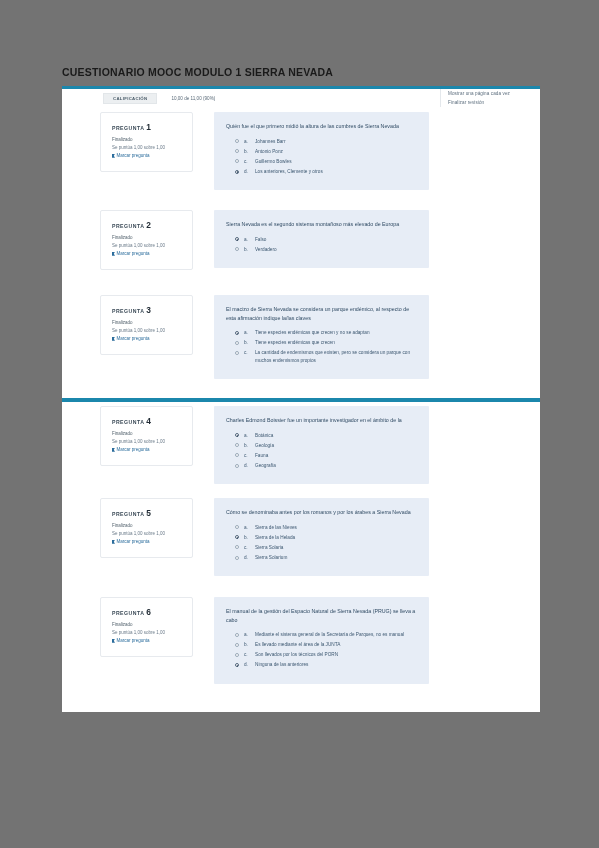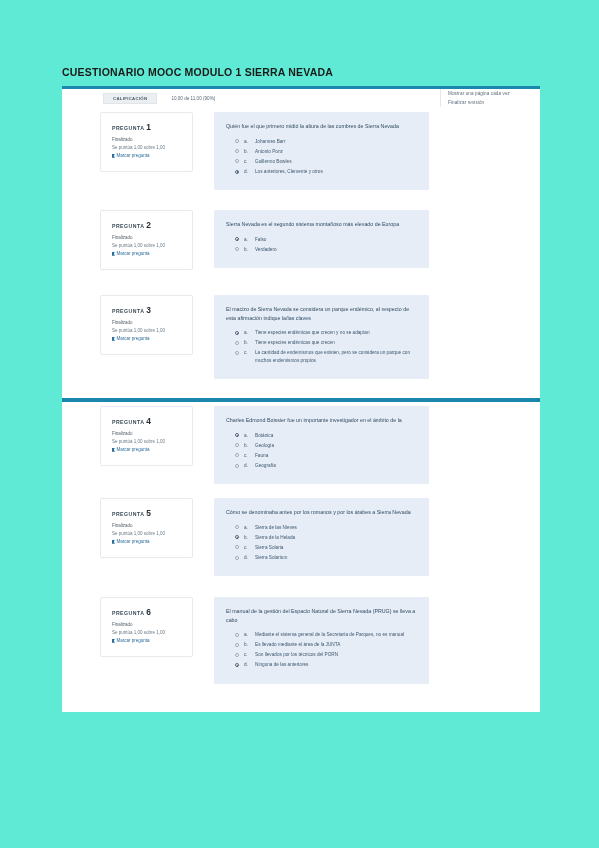--- a/index.html
+++ b/index.html
@@ -11,21 +11,21 @@
     height: 848px;
     background: #ffffff;
     font-family: "Liberation Sans", sans-serif;
     overflow: hidden;
   }
 
   .page {
     position: relative;
     width: 599px;
     height: 848px;
-    background: #5eead4;
+    background: #737373;
   }
 
   
   .doc-title {
     position: absolute;
     left: 62px;
     top: 66px;
     font-size: 10.5px;
     font-weight: bold;
     color: #1a1a1a;

